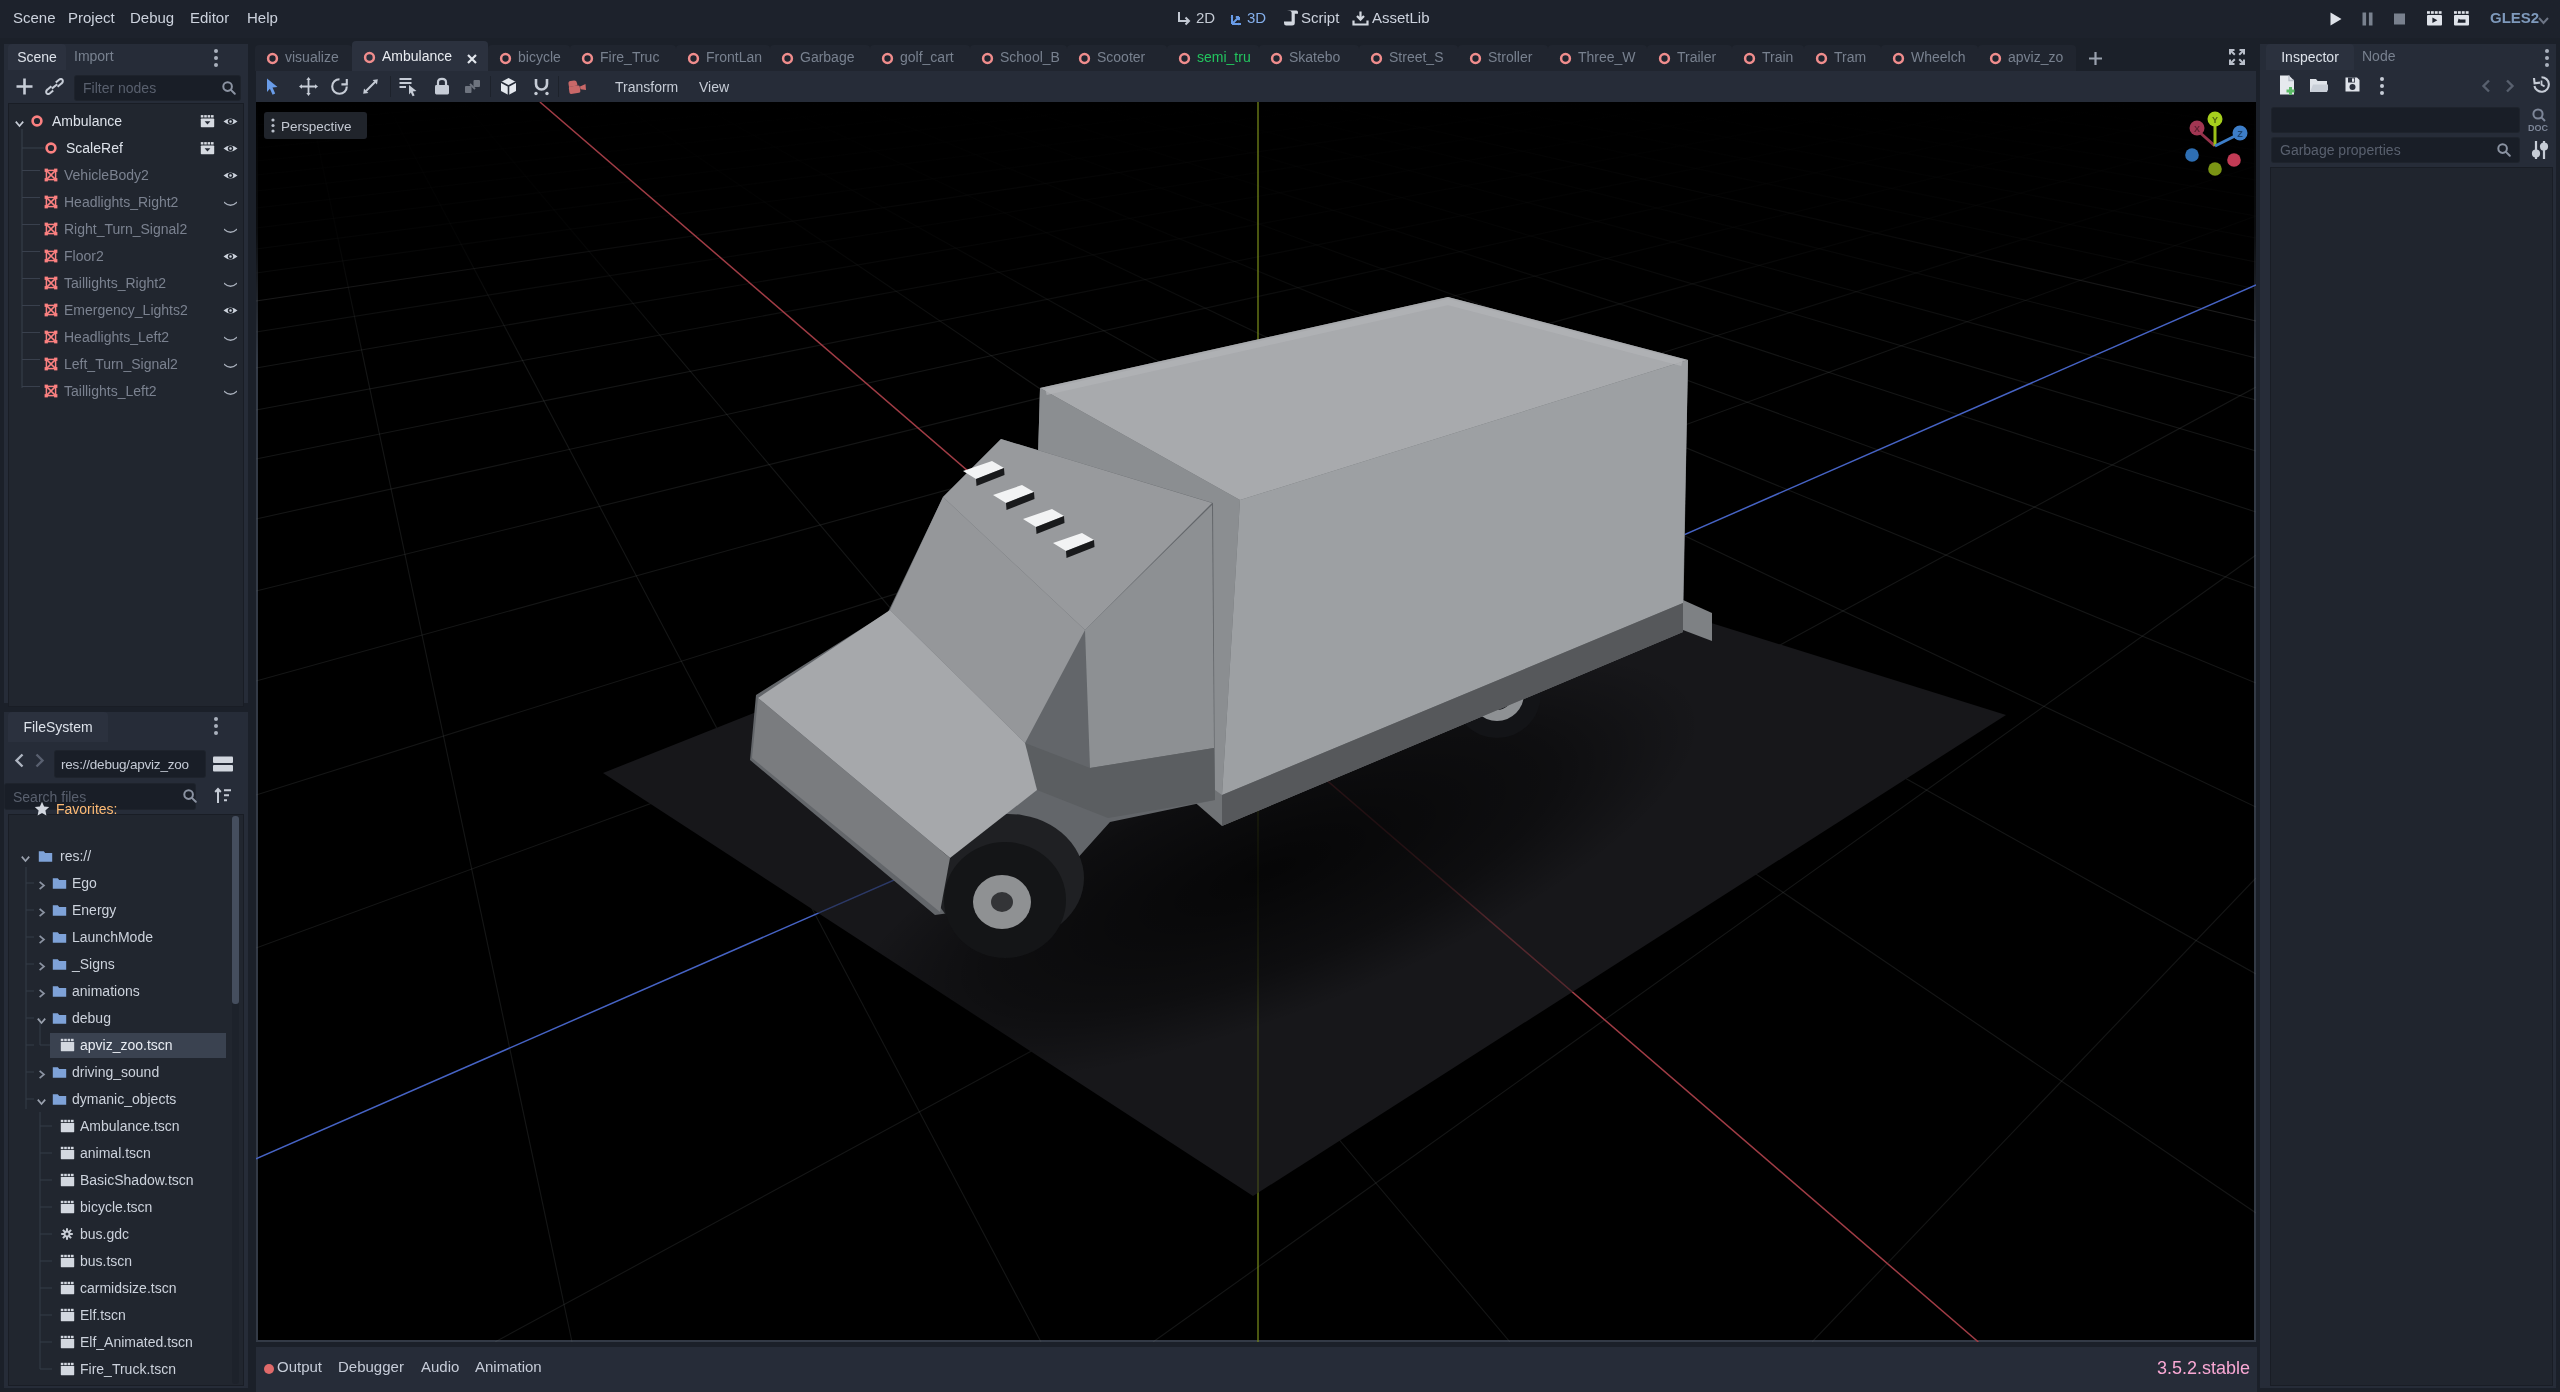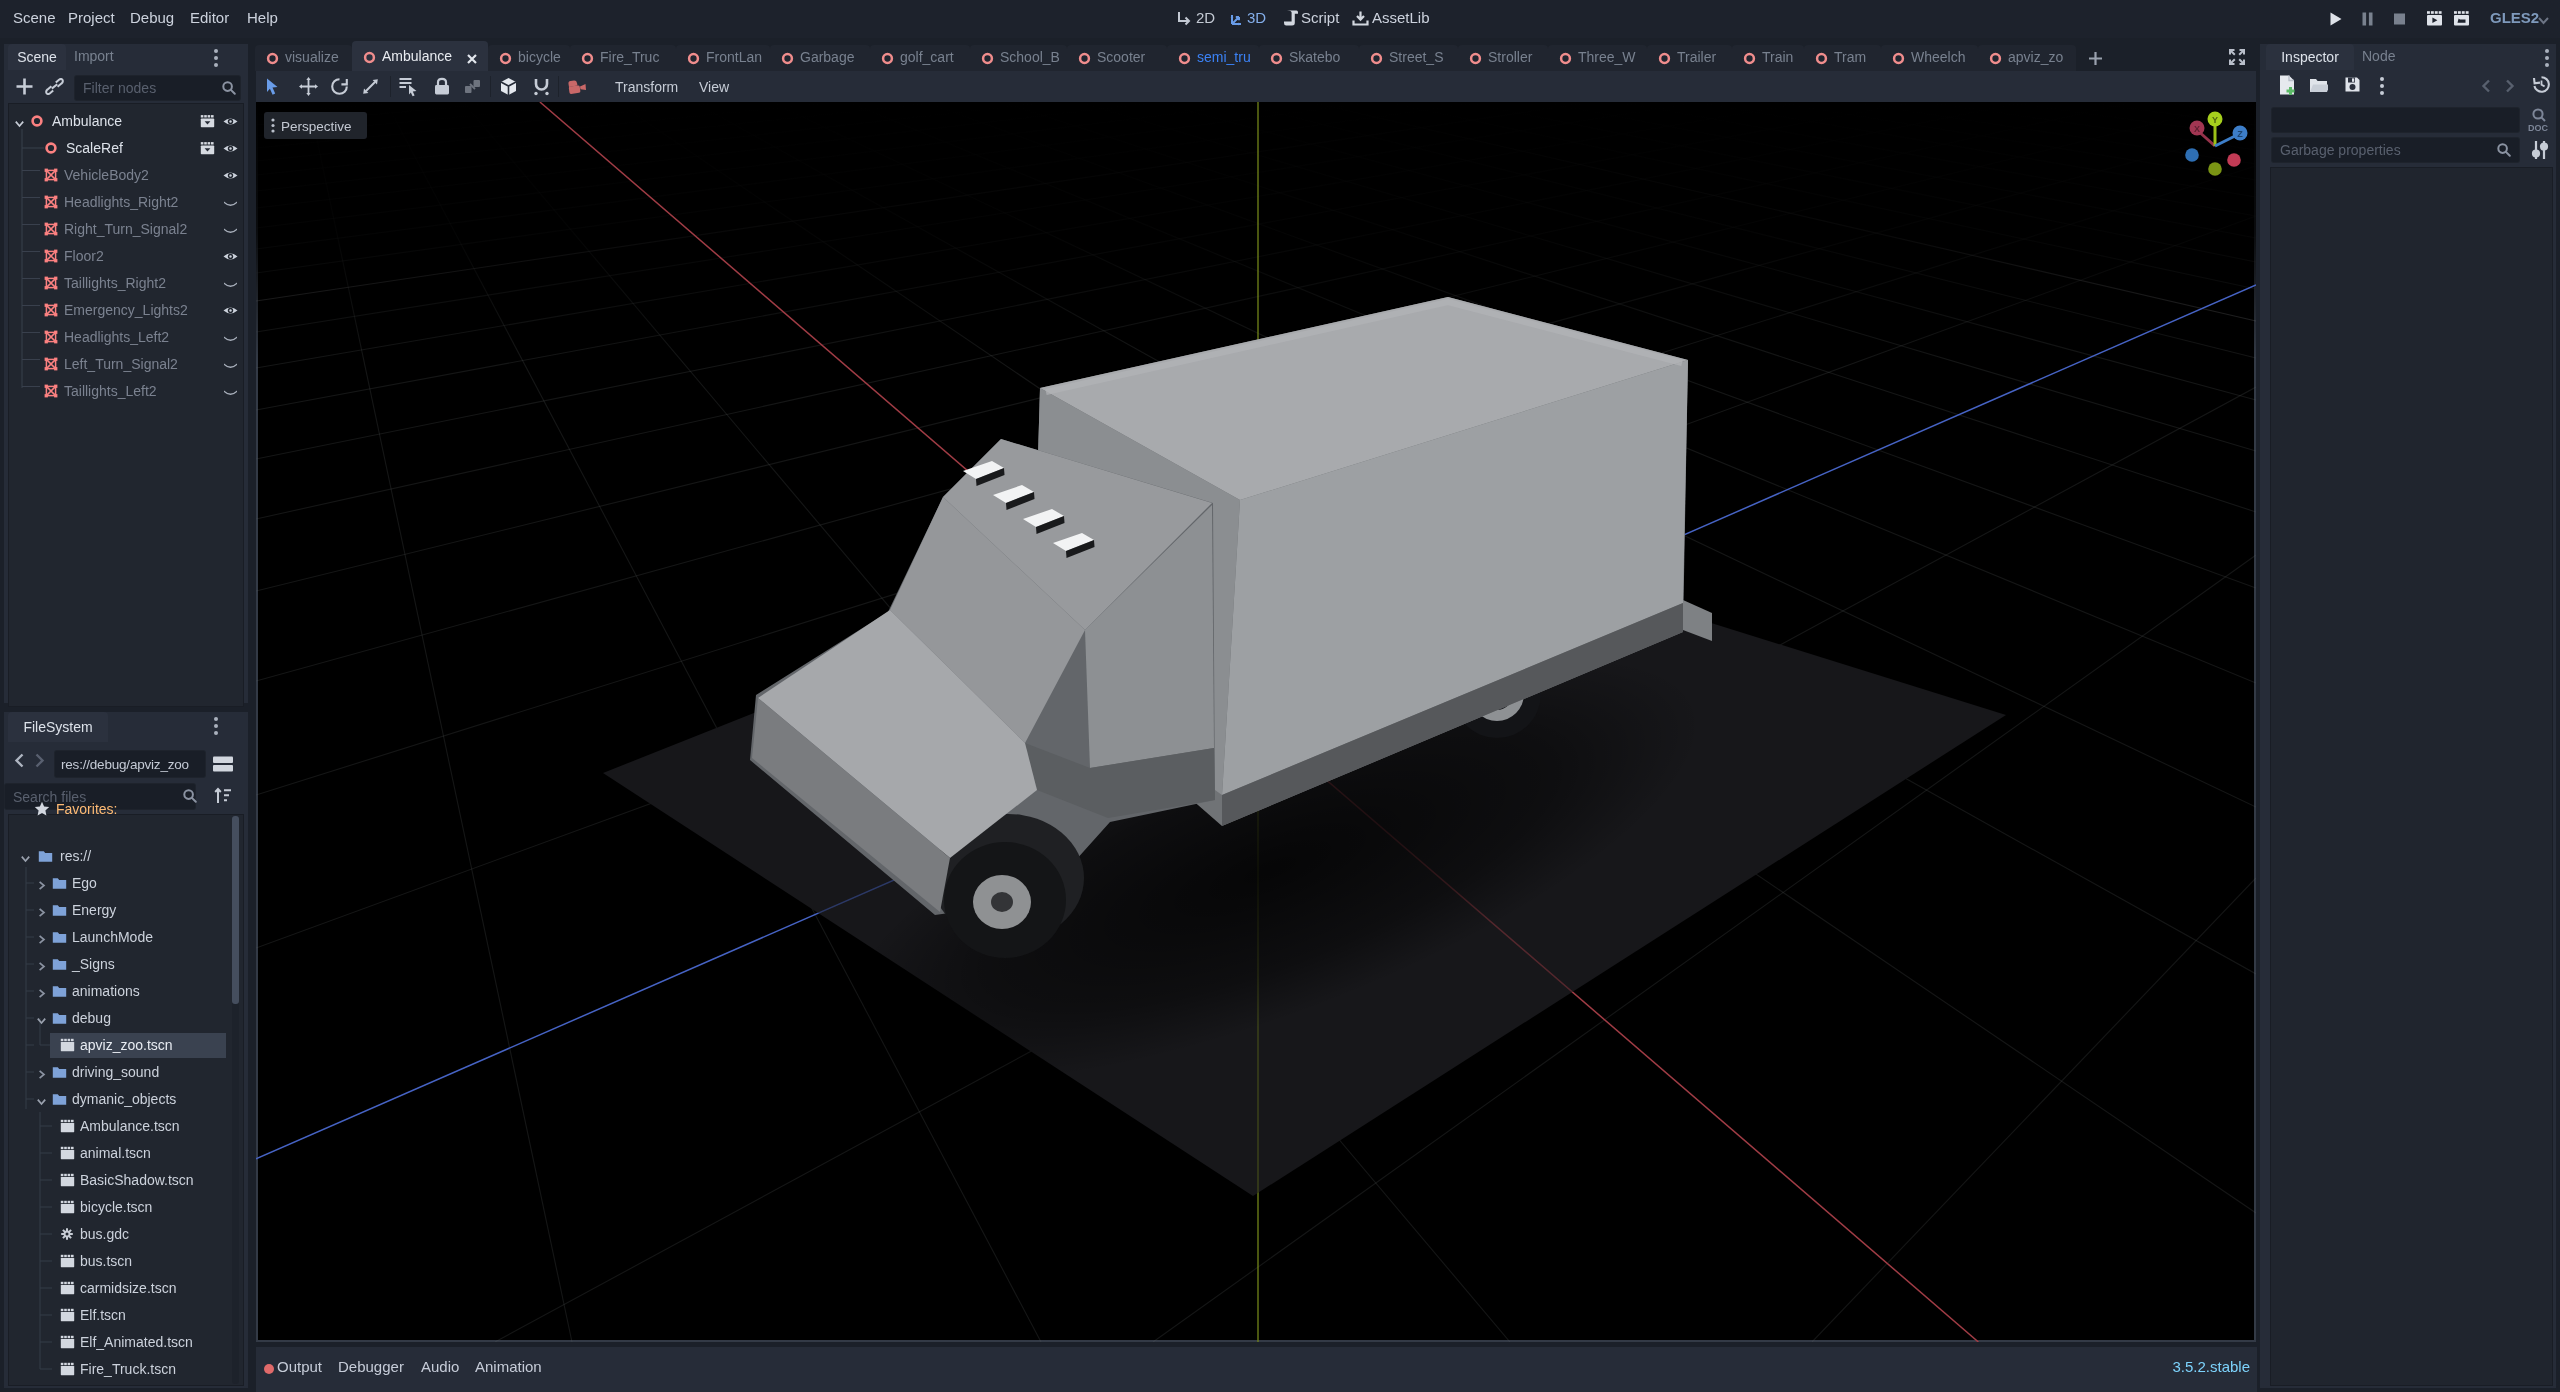--- a/index.html
+++ b/index.html
@@ -665,21 +665,21 @@
 <div class="abs" style="left:1000px;top:49px;font-size:14px;color:#78818f;">School_B</div>
 <div class="abs" style="left:1067px;top:45px;width:100px;height:26px;background:#20252f;border-radius:4px 4px 0 0;"></div>
 <div class="abs" style="left:1078px;top:51px;"><svg width="13" height="13" viewBox="0 0 13 13" style="">
       <circle cx="6.5" cy="6.5" r="4.4" fill="none" stroke="#f08d8d" stroke-width="2.5"></circle>
     </svg></div>
 <div class="abs" style="left:1097px;top:49px;font-size:14px;color:#78818f;">Scooter</div>
 <div class="abs" style="left:1167px;top:45px;width:92px;height:26px;background:#20252f;border-radius:4px 4px 0 0;"></div>
 <div class="abs" style="left:1178px;top:51px;"><svg width="13" height="13" viewBox="0 0 13 13" style="">
       <circle cx="6.5" cy="6.5" r="4.4" fill="none" stroke="#f08d8d" stroke-width="2.5"></circle>
     </svg></div>
-<div class="abs" style="left:1197px;top:49px;font-size:14px;color:#3b82f6;">semi_tru</div>
+<div class="abs" style="left:1197px;top:49px;font-size:14px;color:#22c55e;">semi_tru</div>
 <div class="abs" style="left:1259px;top:45px;width:100px;height:26px;background:#20252f;border-radius:4px 4px 0 0;"></div>
 <div class="abs" style="left:1270px;top:51px;"><svg width="13" height="13" viewBox="0 0 13 13" style="">
       <circle cx="6.5" cy="6.5" r="4.4" fill="none" stroke="#f08d8d" stroke-width="2.5"></circle>
     </svg></div>
 <div class="abs" style="left:1289px;top:49px;font-size:14px;color:#78818f;">Skatebo</div>
 <div class="abs" style="left:1359px;top:45px;width:99px;height:26px;background:#20252f;border-radius:4px 4px 0 0;"></div>
 <div class="abs" style="left:1370px;top:51px;"><svg width="13" height="13" viewBox="0 0 13 13" style="">
       <circle cx="6.5" cy="6.5" r="4.4" fill="none" stroke="#f08d8d" stroke-width="2.5"></circle>
     </svg></div>
 <div class="abs" style="left:1389px;top:49px;font-size:14px;color:#78818f;">Street_S</div>
@@ -786,21 +786,21 @@
 <div class="abs" style="left:615px;top:79px;font-size:14px;color:#c6ccd6;">Transform</div>
 <div class="abs" style="left:699px;top:79px;font-size:14px;color:#c6ccd6;">View</div>
 <div class="panelbar" style="left:256px;top:1347px;width:2001px;height:45px;"></div>
 <div class="abs" style="left:263px;top:1361px;"><svg width="12" height="12" viewBox="0 0 12 12" style="">
       <circle cx="6" cy="6" r="5" fill="#e06a6a"></circle>
     </svg></div>
 <div class="abs" style="left:277px;top:1358px;font-size:15px;color:#c6ccd8;">Output</div>
 <div class="abs" style="left:338px;top:1358px;font-size:15px;color:#c6ccd8;">Debugger</div>
 <div class="abs" style="left:421px;top:1358px;font-size:15px;color:#c6ccd8;">Audio</div>
 <div class="abs" style="left:475px;top:1358px;font-size:15px;color:#c6ccd8;">Animation</div>
-<div class="abs" style="left:2140px;top:1358px;width:110px;text-align:right;font-size:15px;color:#7dd3fc;">3.5.2.stable</div>
+<div class="abs" style="left:2140px;top:1358px;width:110px;text-align:right;font-size:18px;color:#f9a8d4;">3.5.2.stable</div>
 <div class="abs" style="left:256px;top:102px;width:2000px;height:1240px;background:#000;box-shadow:inset 0 0 0 2px #333a46;"><svg width="2000" height="1240" viewBox="256 102 2000 1240">
       <defs>
         <linearGradient id="fade" x1="0" y1="0" x2="0" y2="1">
           <stop offset="0" stop-color="#000" stop-opacity="1"></stop>
           <stop offset="0.5" stop-color="#000" stop-opacity="0.8"></stop>
           <stop offset="1" stop-color="#000" stop-opacity="0"></stop>
         </linearGradient>
         <radialGradient id="shad" cx="0.5" cy="0.5" r="0.5">
           <stop offset="0" stop-color="#000" stop-opacity="0.75"></stop>
           <stop offset="0.65" stop-color="#000" stop-opacity="0.4"></stop>

